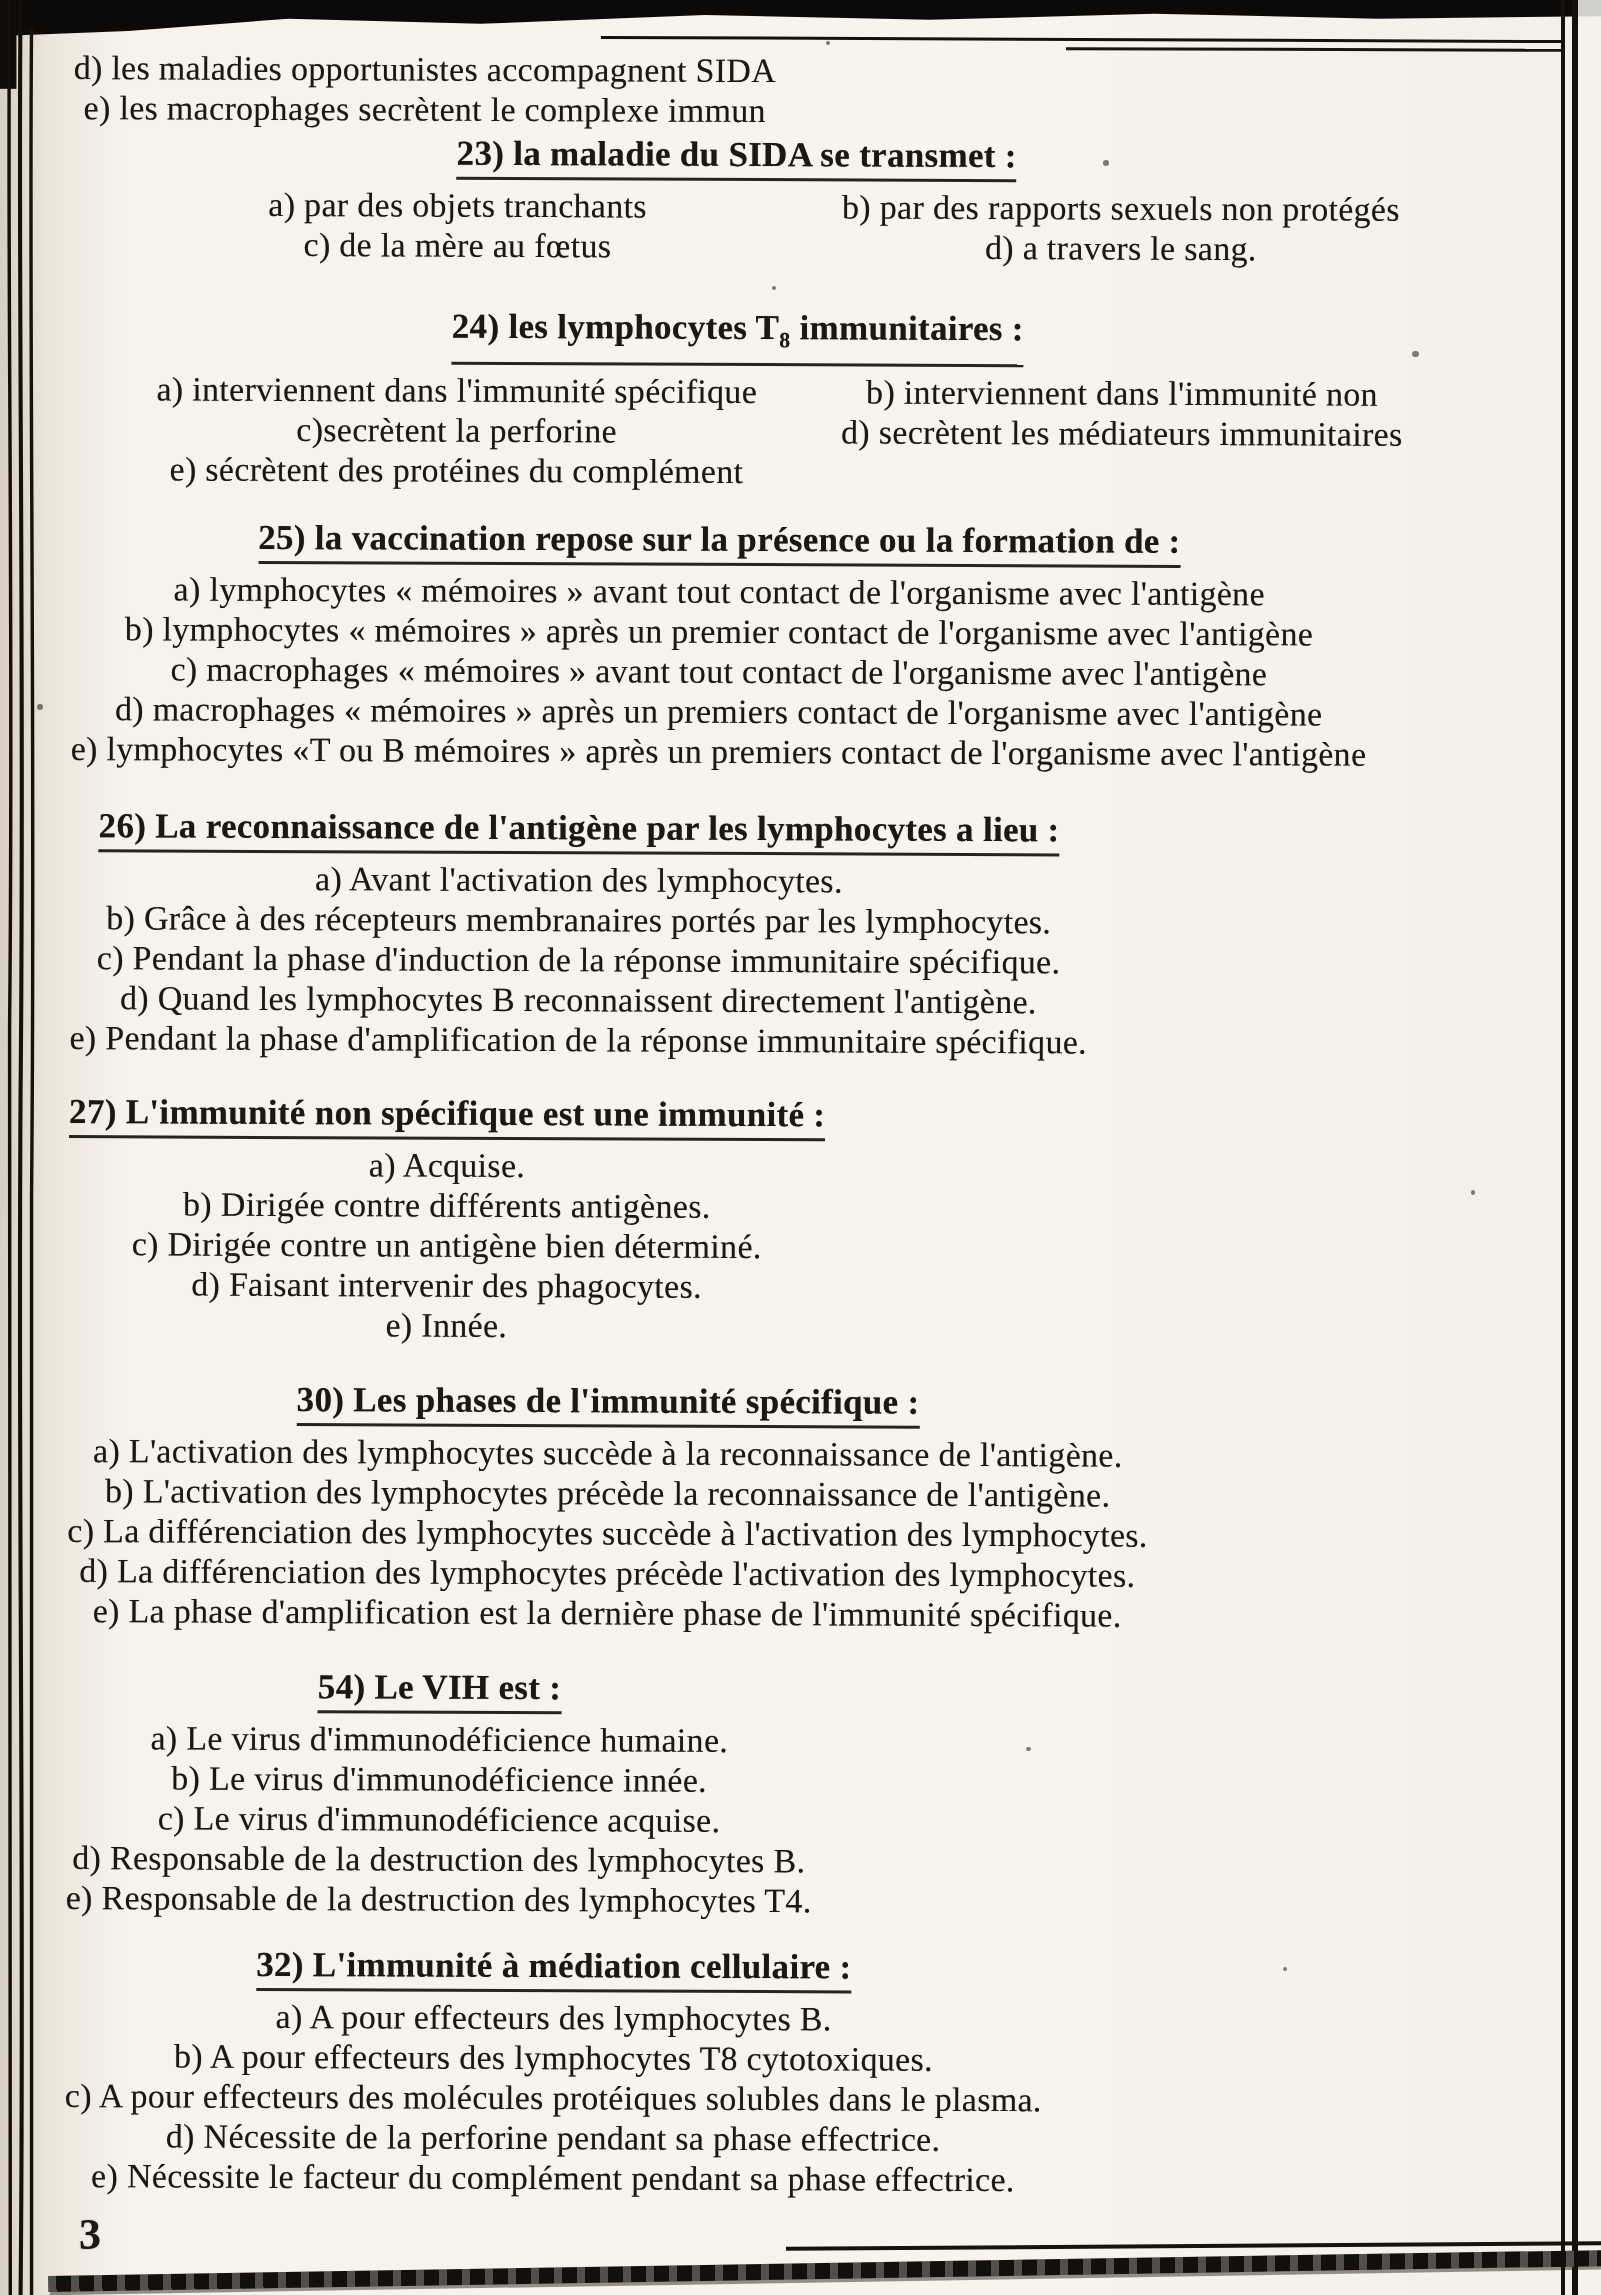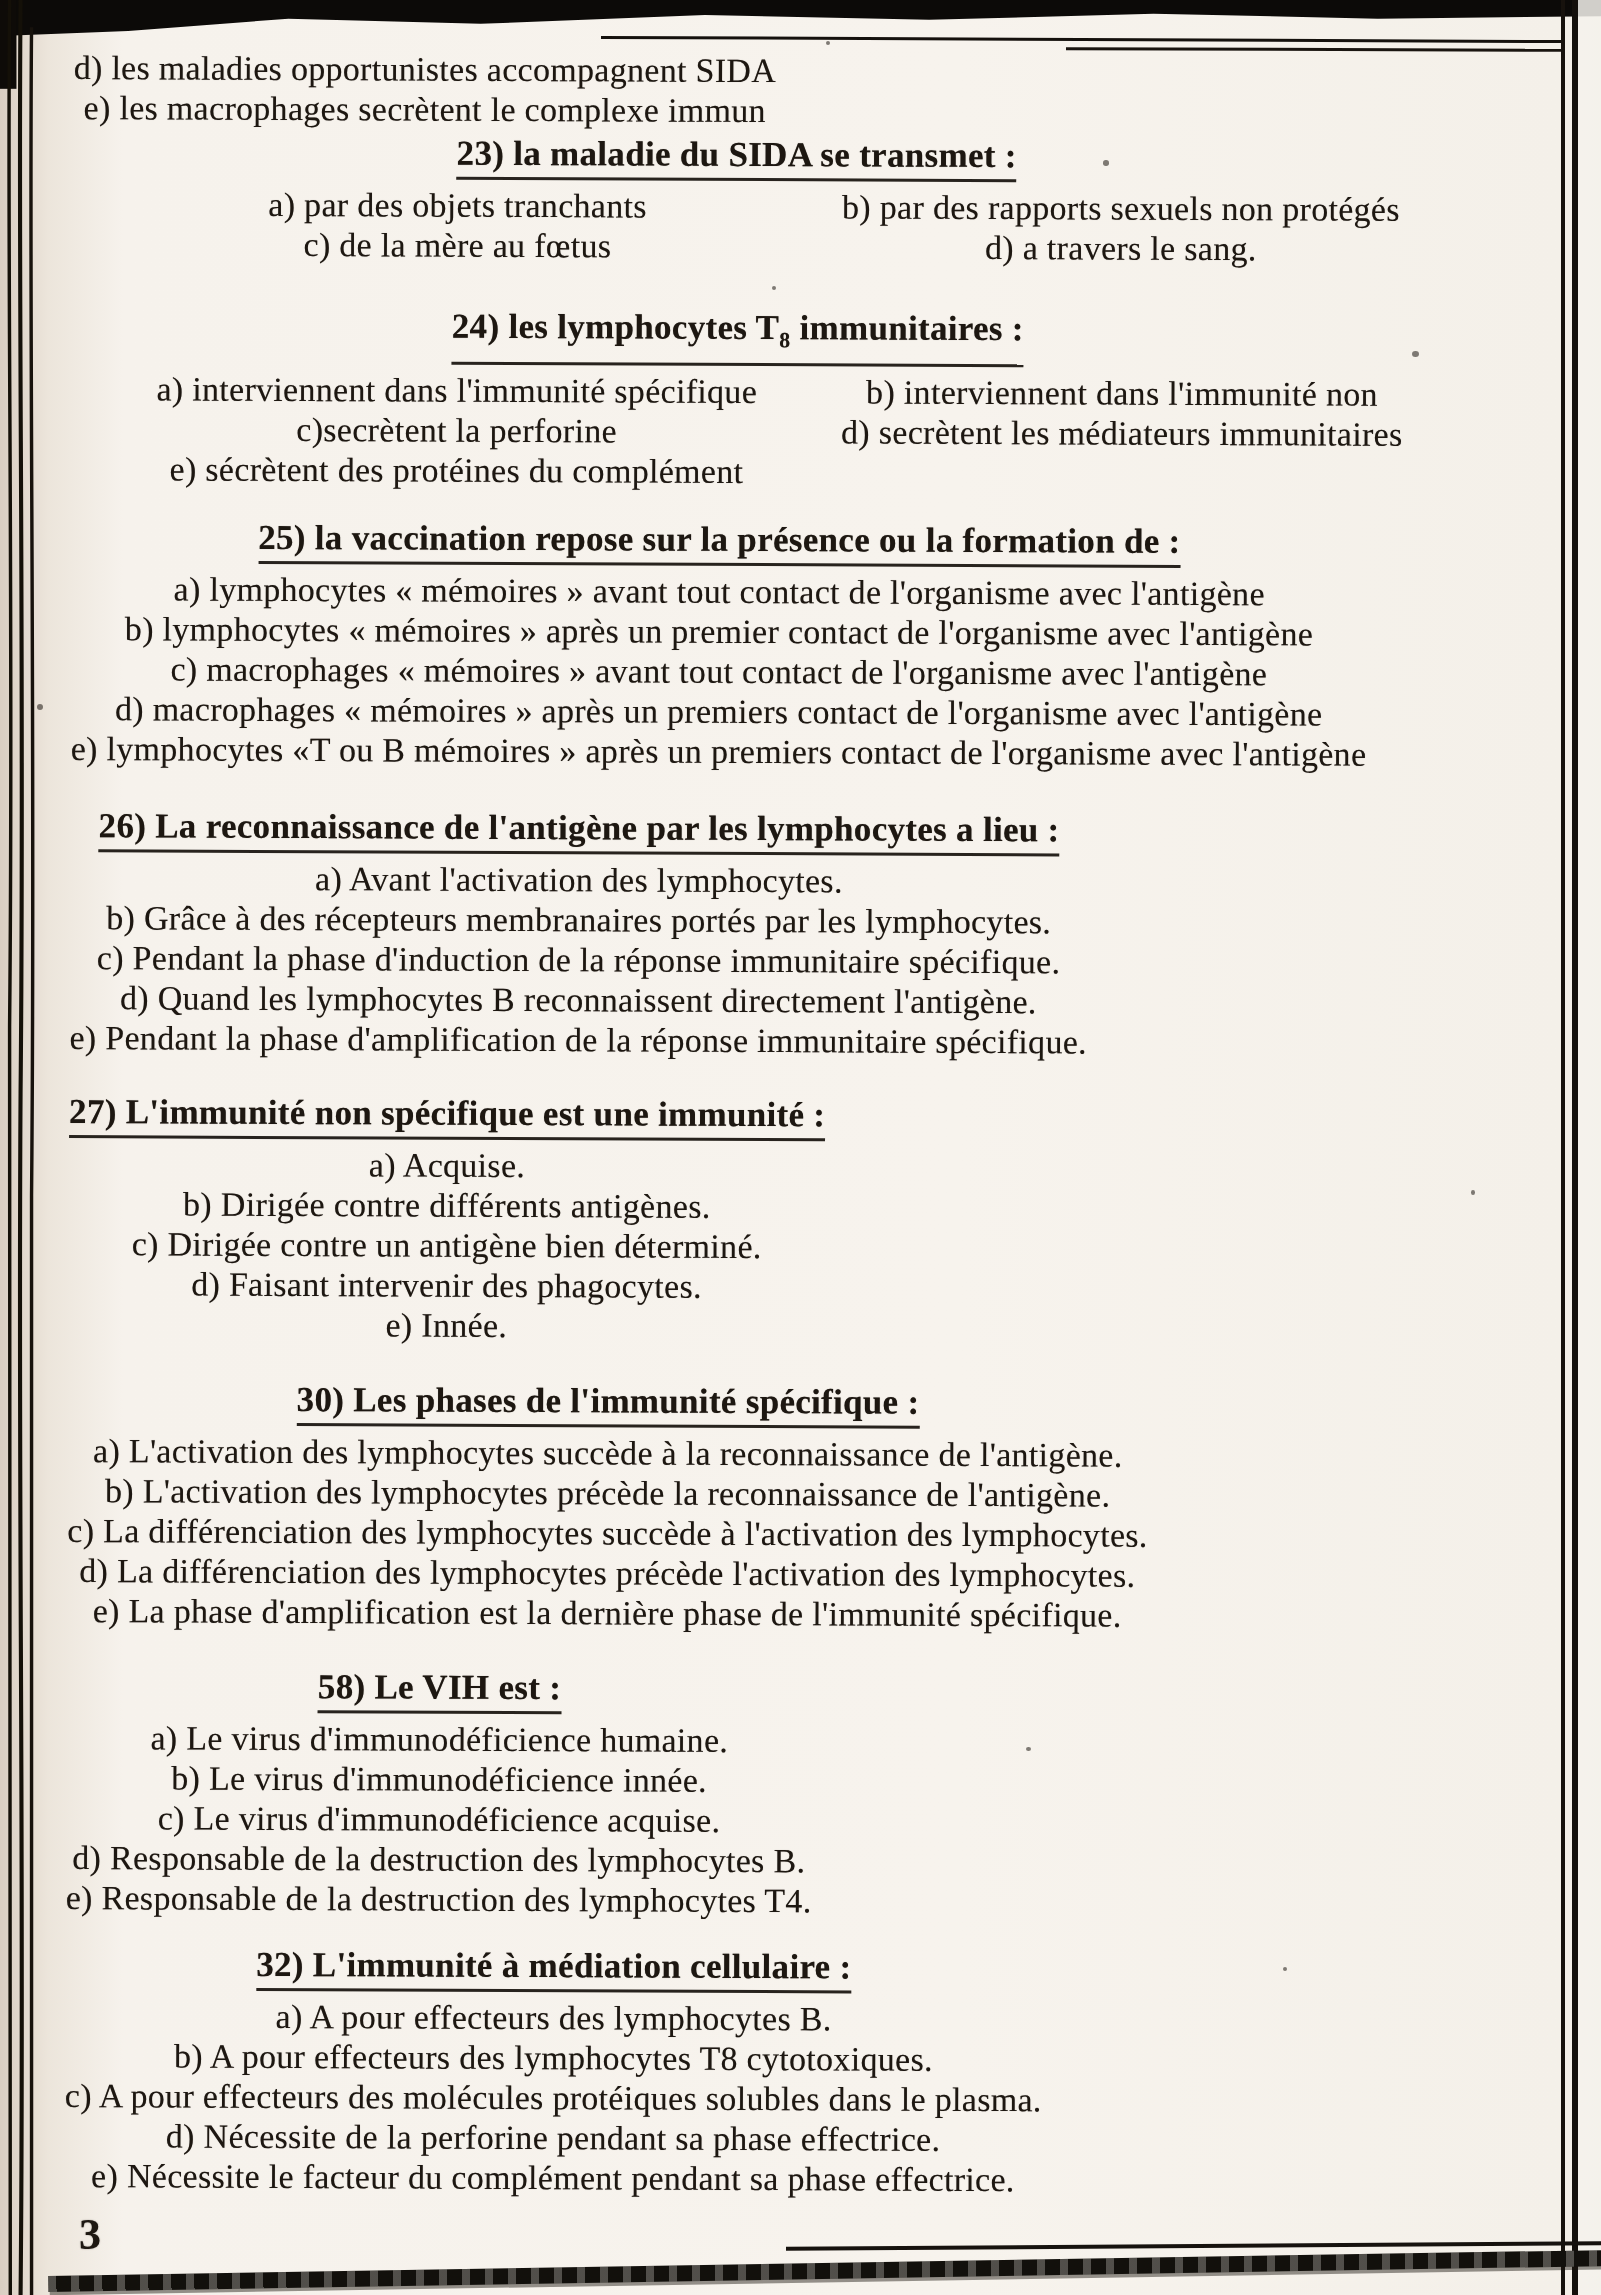--- a/index.html
+++ b/index.html
@@ -153,21 +153,21 @@
         <div class="opt">a) L'activation des lymphocytes succède à la reconnaissance de l'antigène.</div>
         <div class="opt">b) L'activation des lymphocytes précède la reconnaissance de l'antigène.</div>
         <div class="opt">c) La différenciation des lymphocytes succède à l'activation des lymphocytes.</div>
         <div class="opt">d) La différenciation des lymphocytes précède l'activation des lymphocytes.</div>
         <div class="opt">e) La phase d'amplification est la dernière phase de l'immunité spécifique.</div>
       </div>
     </section>
 
     <section class="q" style="top:1666px;">
       <h2 class="qtitle">
-        <span class="u">58) Le VIH est :</span>
+        <span class="u">54) Le VIH est :</span>
       </h2>
       <div>
         <div class="opt">a) Le virus d'immunodéficience humaine.</div>
         <div class="opt">b) Le virus d'immunodéficience innée.</div>
         <div class="opt">c) Le virus d'immunodéficience acquise.</div>
         <div class="opt">d) Responsable de la destruction des lymphocytes B.</div>
         <div class="opt">e) Responsable de la destruction des lymphocytes T4.</div>
       </div>
     </section>
 

